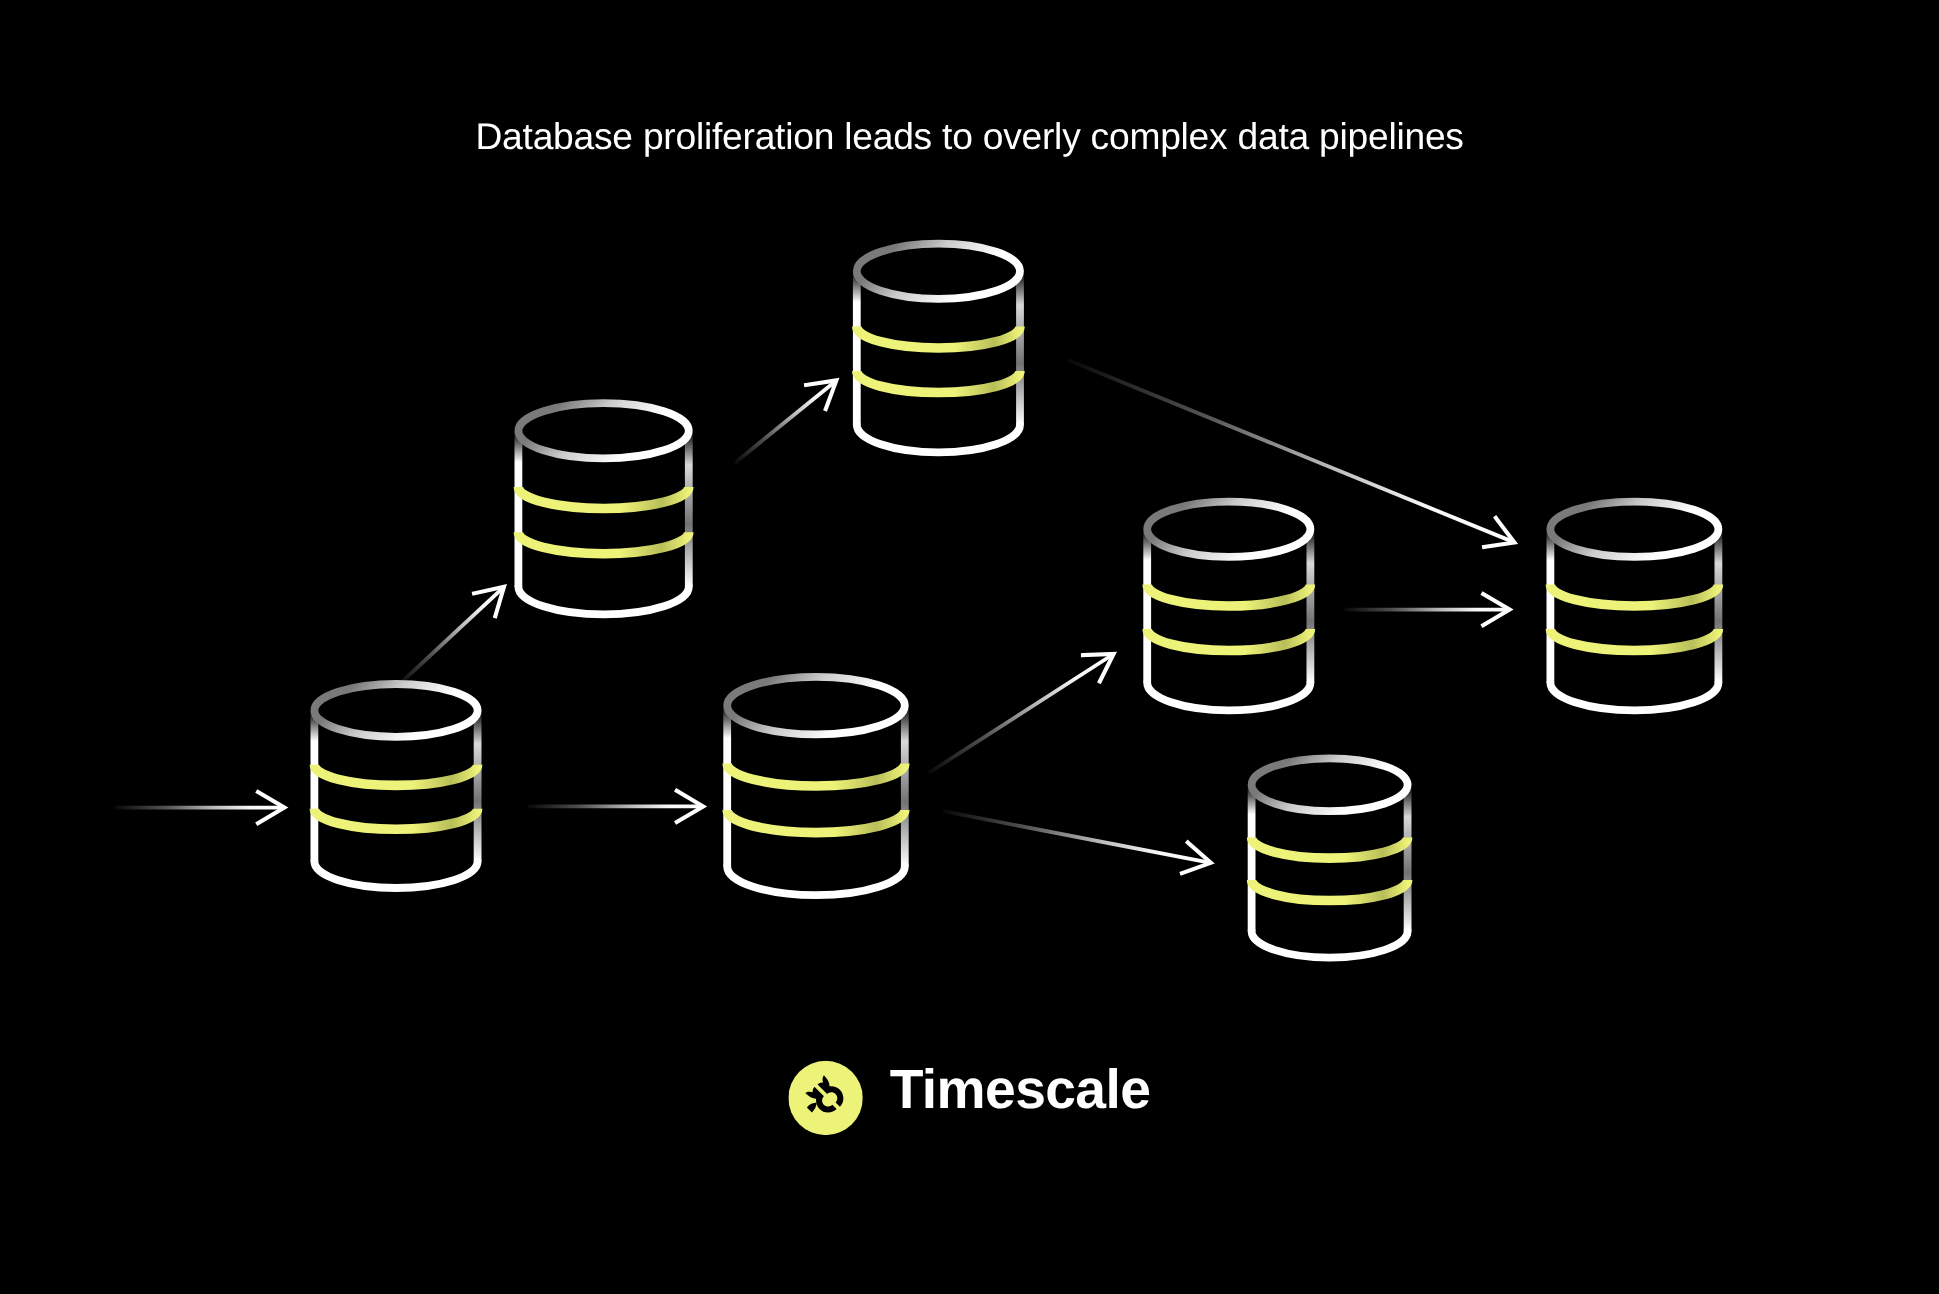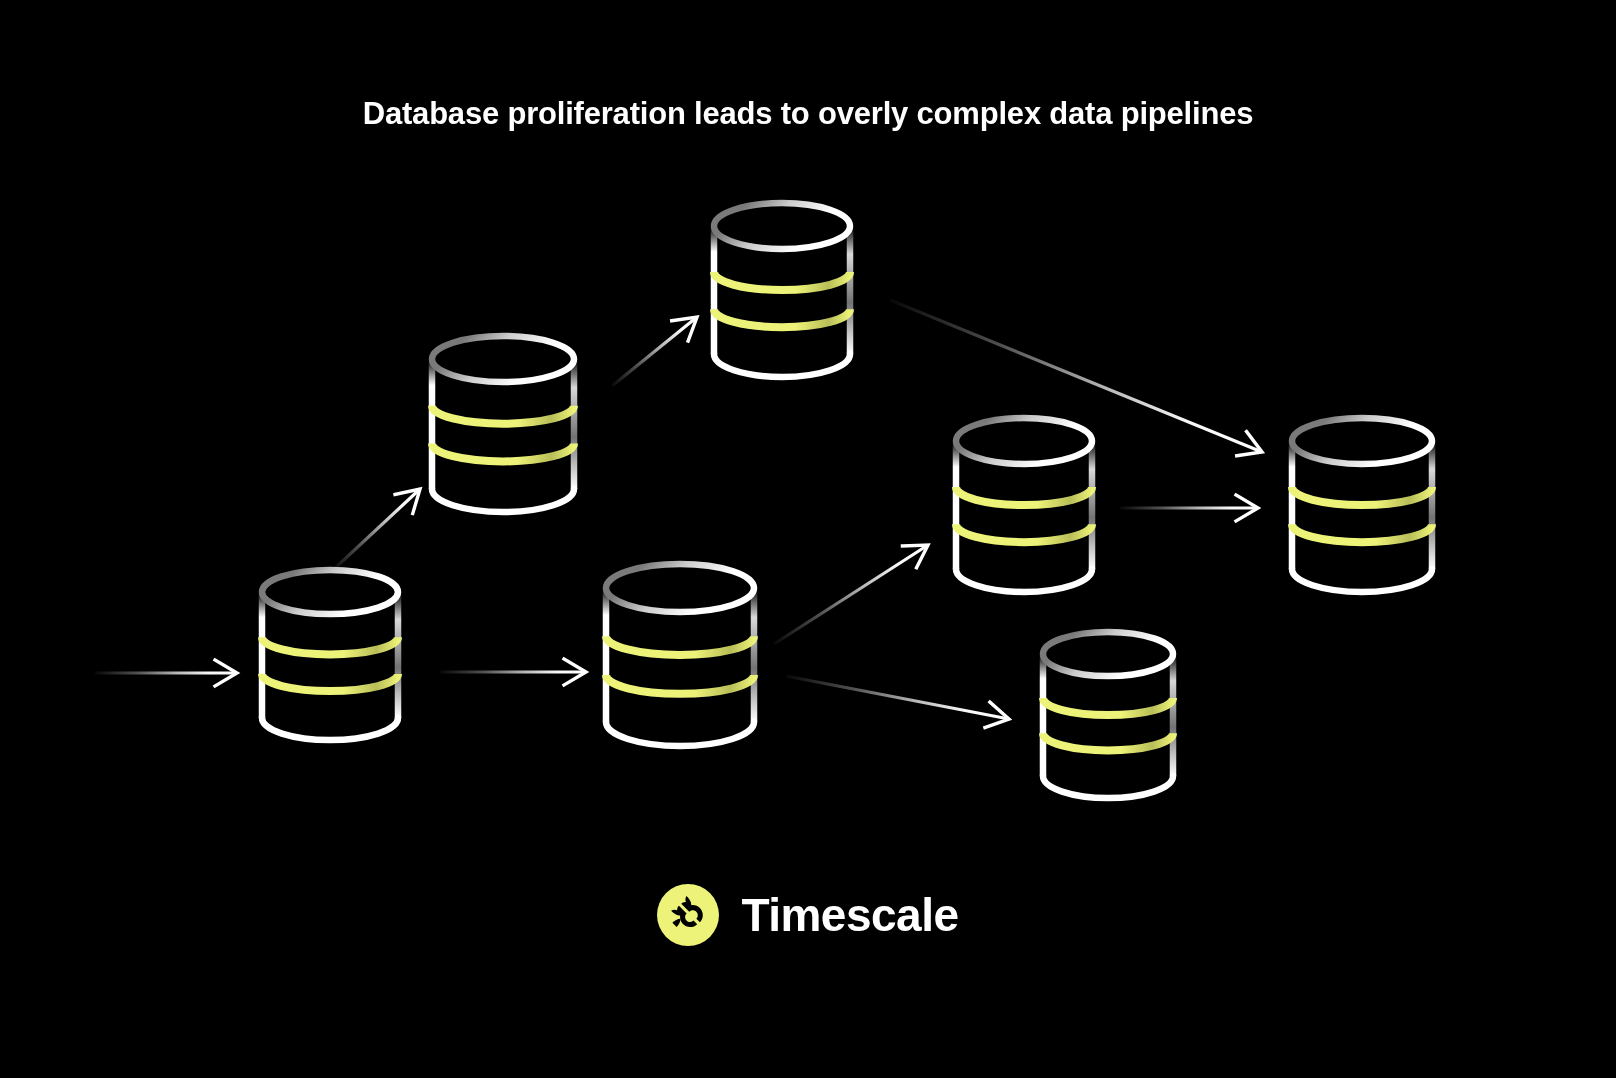--- a/index.html
+++ b/index.html
@@ -21,36 +21,35 @@
     background: #000000;
   }
   #title {
     position: absolute;
     left: 0;
     top: 96px;
     width: 1616px;
     text-align: center;
     color: #ffffff;
     font-size: 31px;
-    font-weight: 700;
+    font-weight: 400;
     letter-spacing: -0.2px;
     font-family: "Liberation Sans", sans-serif;
   }
   #diagram-svg {
     position: absolute;
     left: 0;
     top: 0;
   }
   #brand {
     position: absolute;
     left: 0;
     top: 884px;
     width: 1616px;
     display: flex;
-    align-items: center;
     justify-content: center;
     gap: 22px;
   }
   #brand-name {
     color: #ffffff;
     font-size: 46px;
     font-weight: 700;
     letter-spacing: -0.5px;
     line-height: 1;
     font-family: "Liberation Sans", sans-serif;

